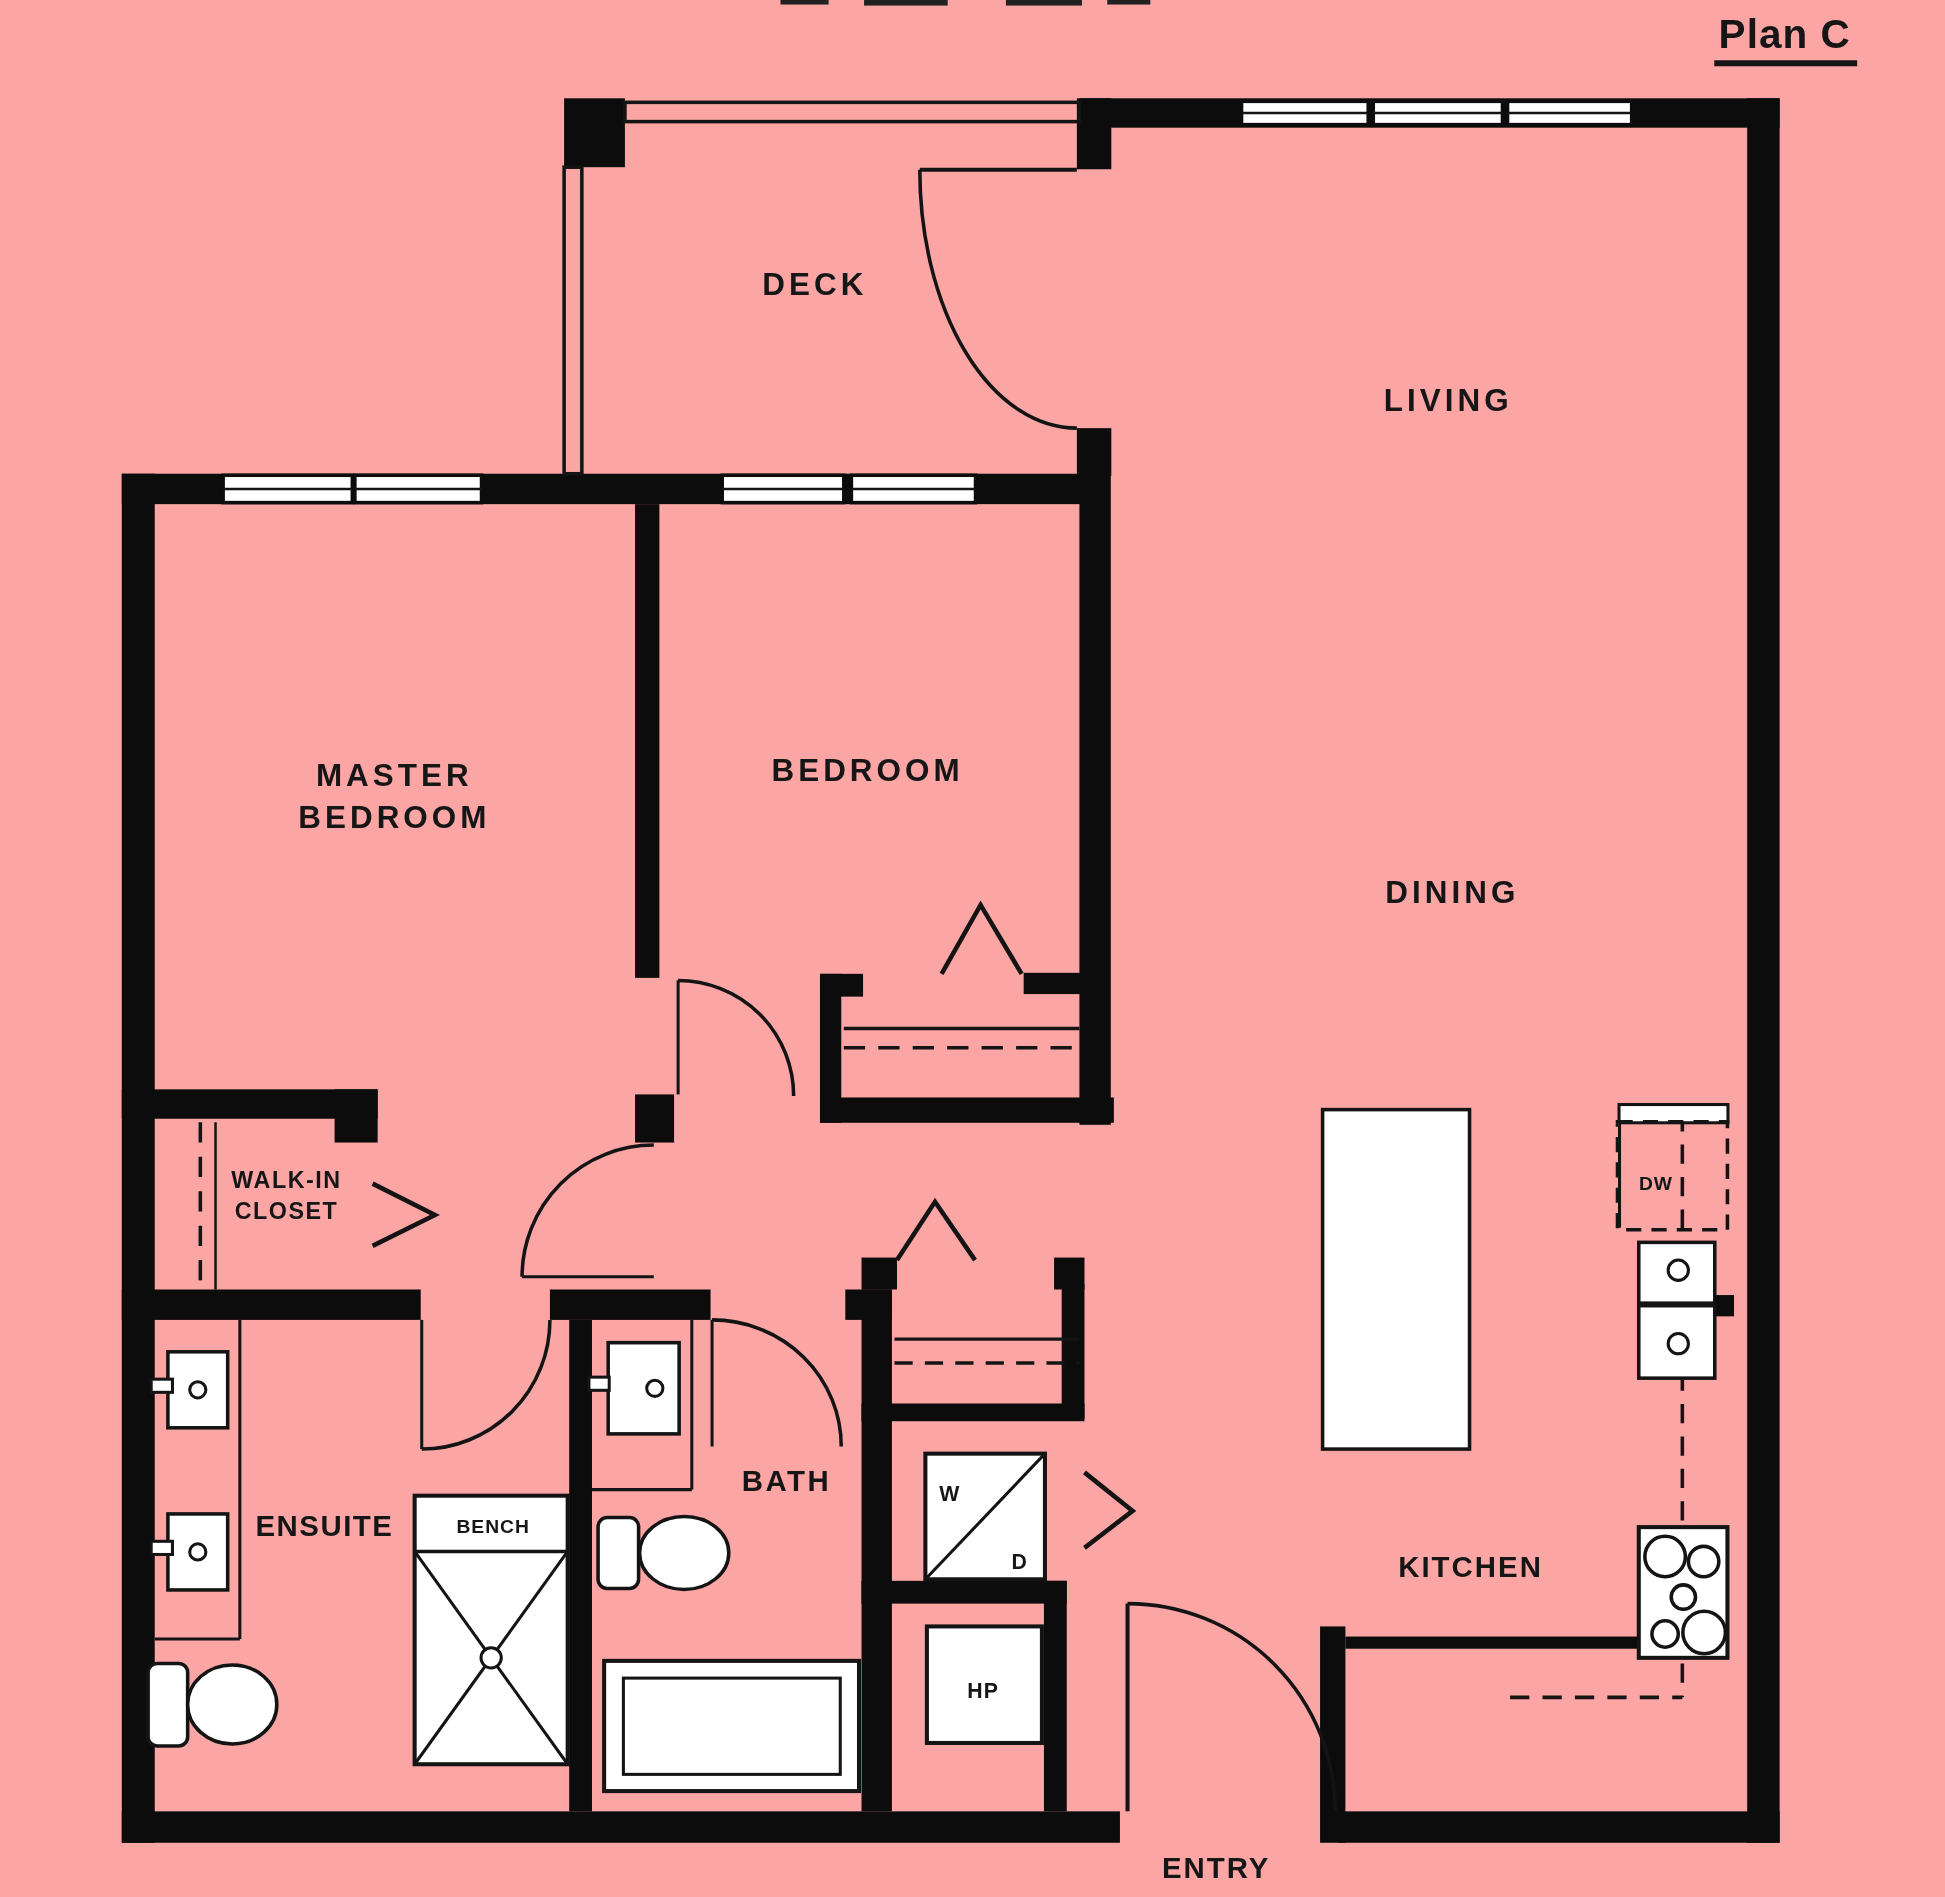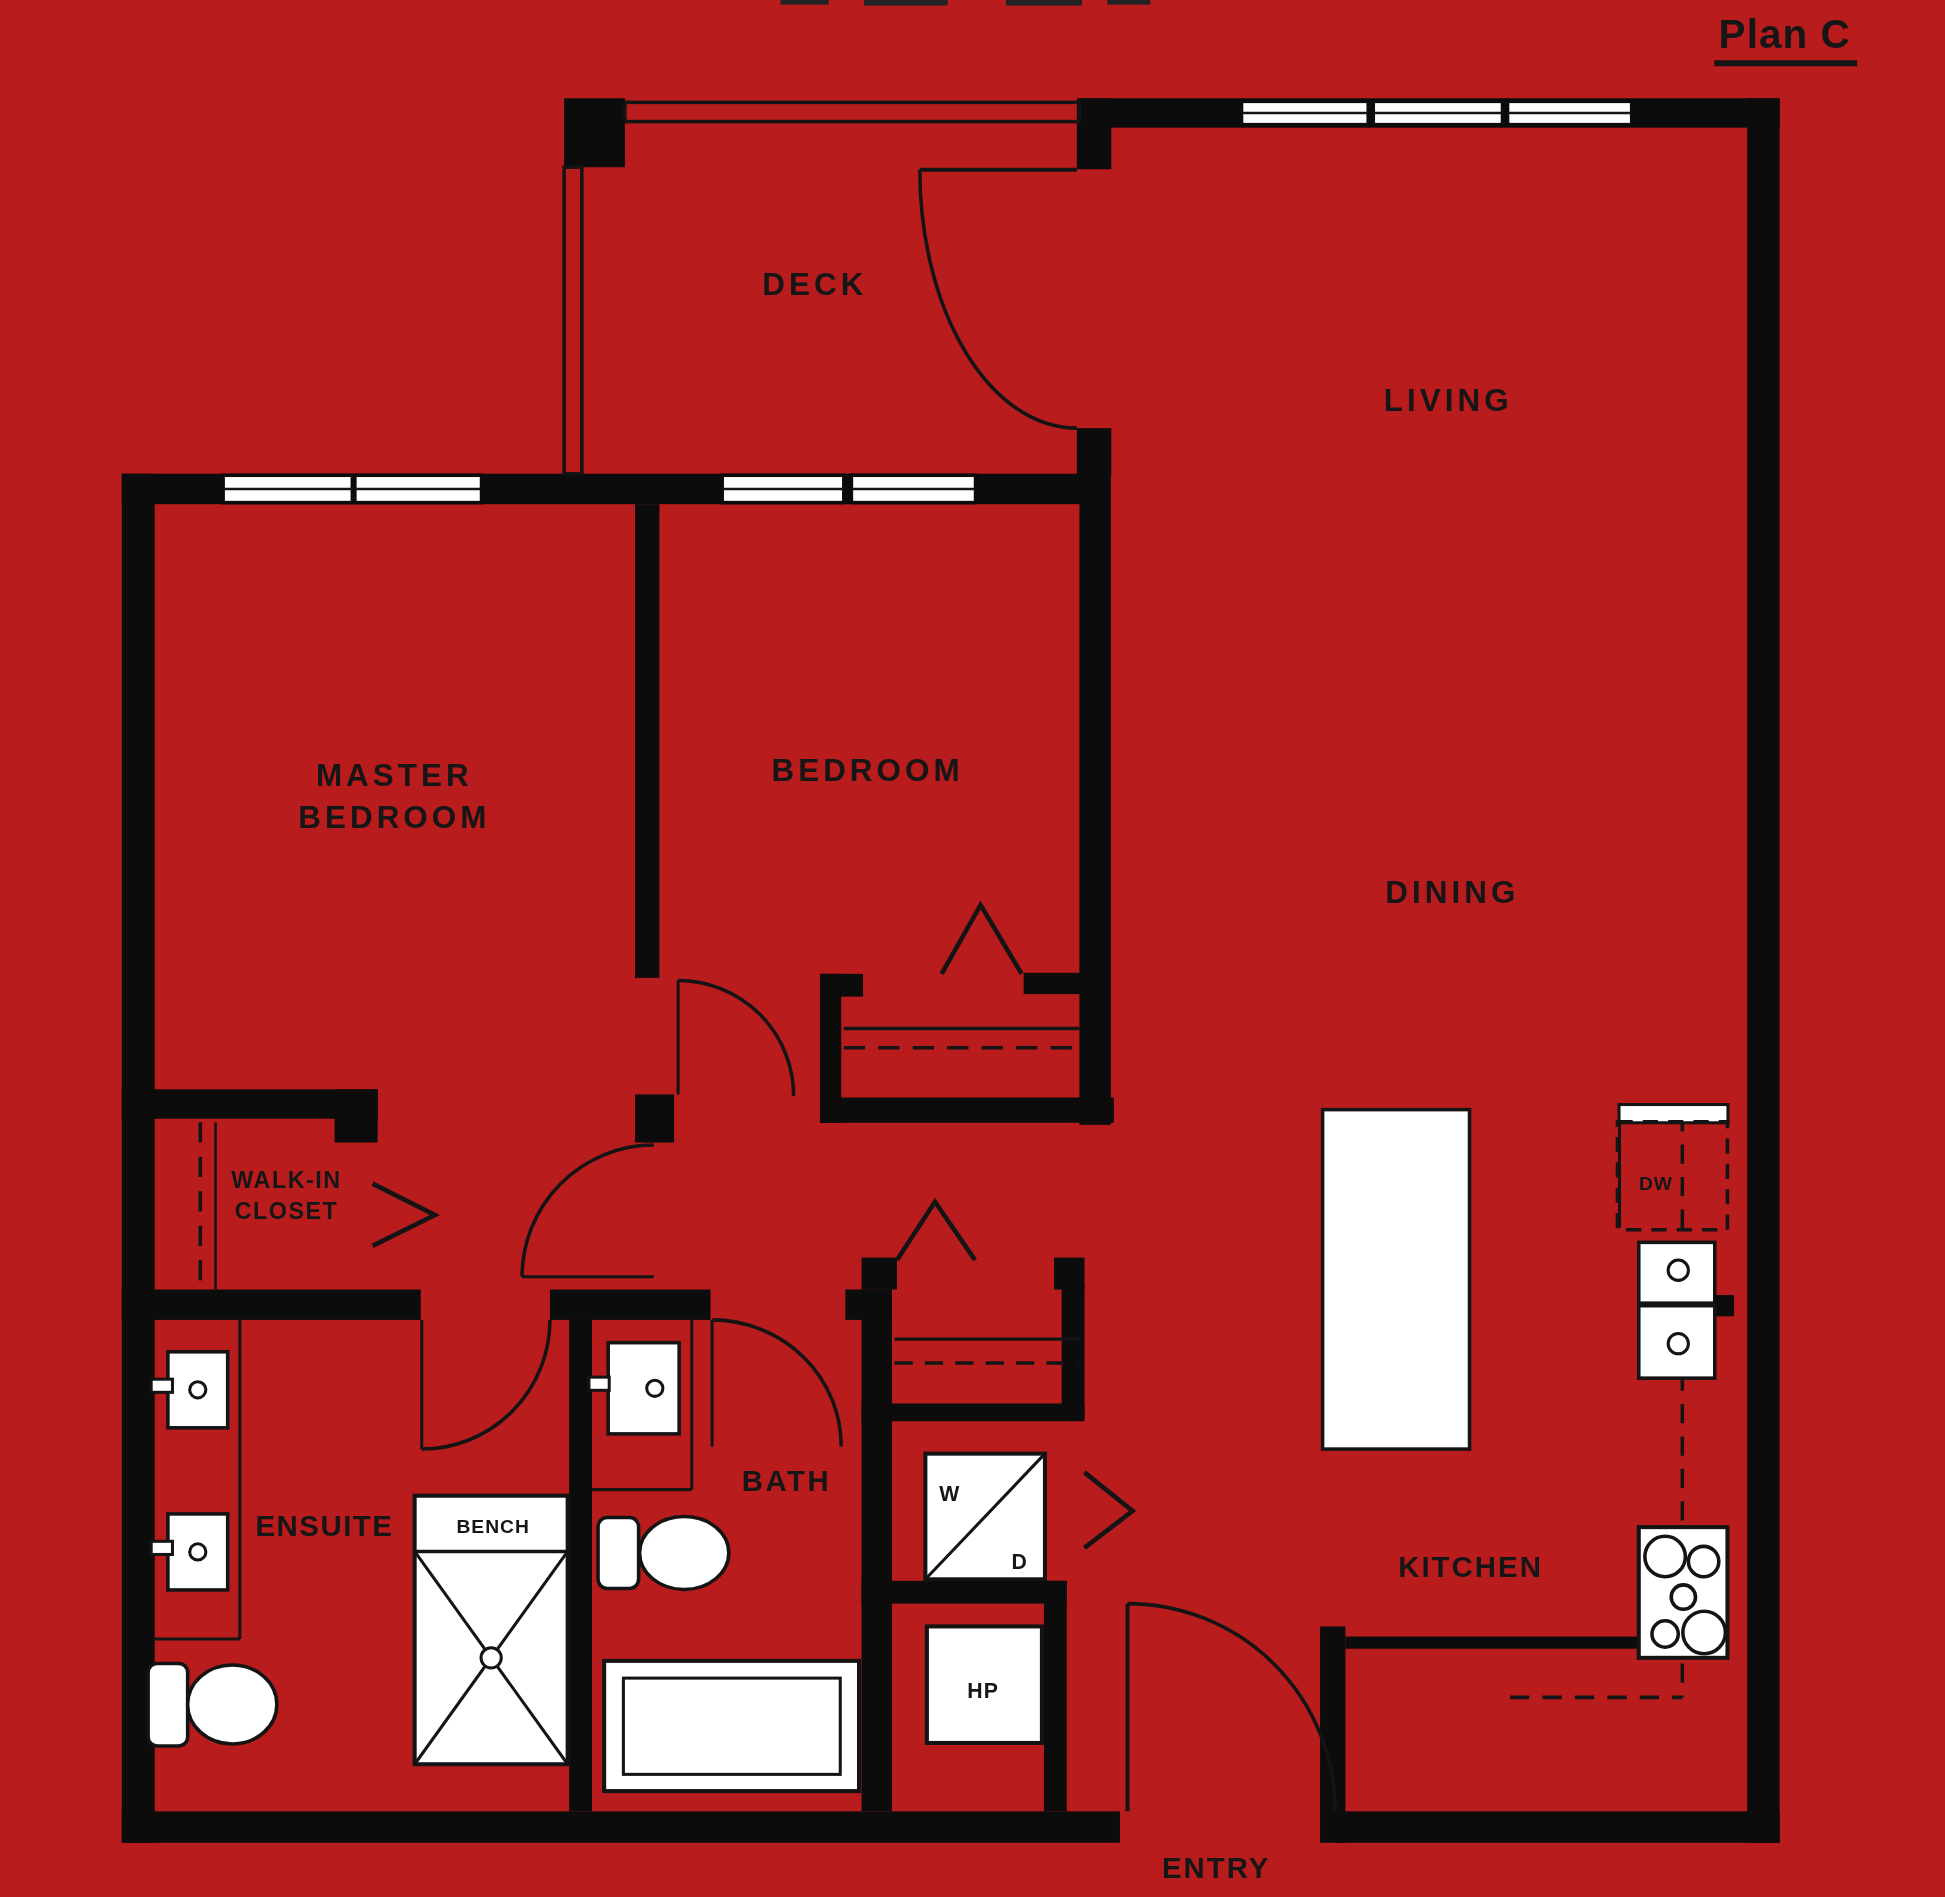--- a/index.html
+++ b/index.html
@@ -1,16 +1,16 @@
 <!DOCTYPE html>
 <html style="font-size:8px"><head>
 <meta charset="utf-8">
 <style>
   html,body{margin:0;padding:0;background:#ffffff;}
-  .sheet{position:relative;width:1946px;height:1898px;background:#b91c1c;overflow:hidden;}
+  .sheet{position:relative;width:1946px;height:1898px;background:#fca5a5;overflow:hidden;}
   svg{display:block;}
   text{font-family:"Liberation Sans","DejaVu Sans",sans-serif;fill:#161616;}
   .room-label{font-size:62px;font-weight:700;letter-spacing:8px;}
   .room-label-sm{font-size:46px;font-weight:700;letter-spacing:3px;}
   .fixture-label{font-size:42px;font-weight:700;letter-spacing:2px;}
   .title-label{font-size:80px;font-weight:700;letter-spacing:2px;}
   .wall{fill:#0c0c0c;stroke:none;}
   .thinline{stroke:#141414;fill:none;}
   .fixture{stroke:#141414;fill:#ffffff;}
   .window{fill:#ffffff;stroke:#0c0c0c;stroke-width:7;}

